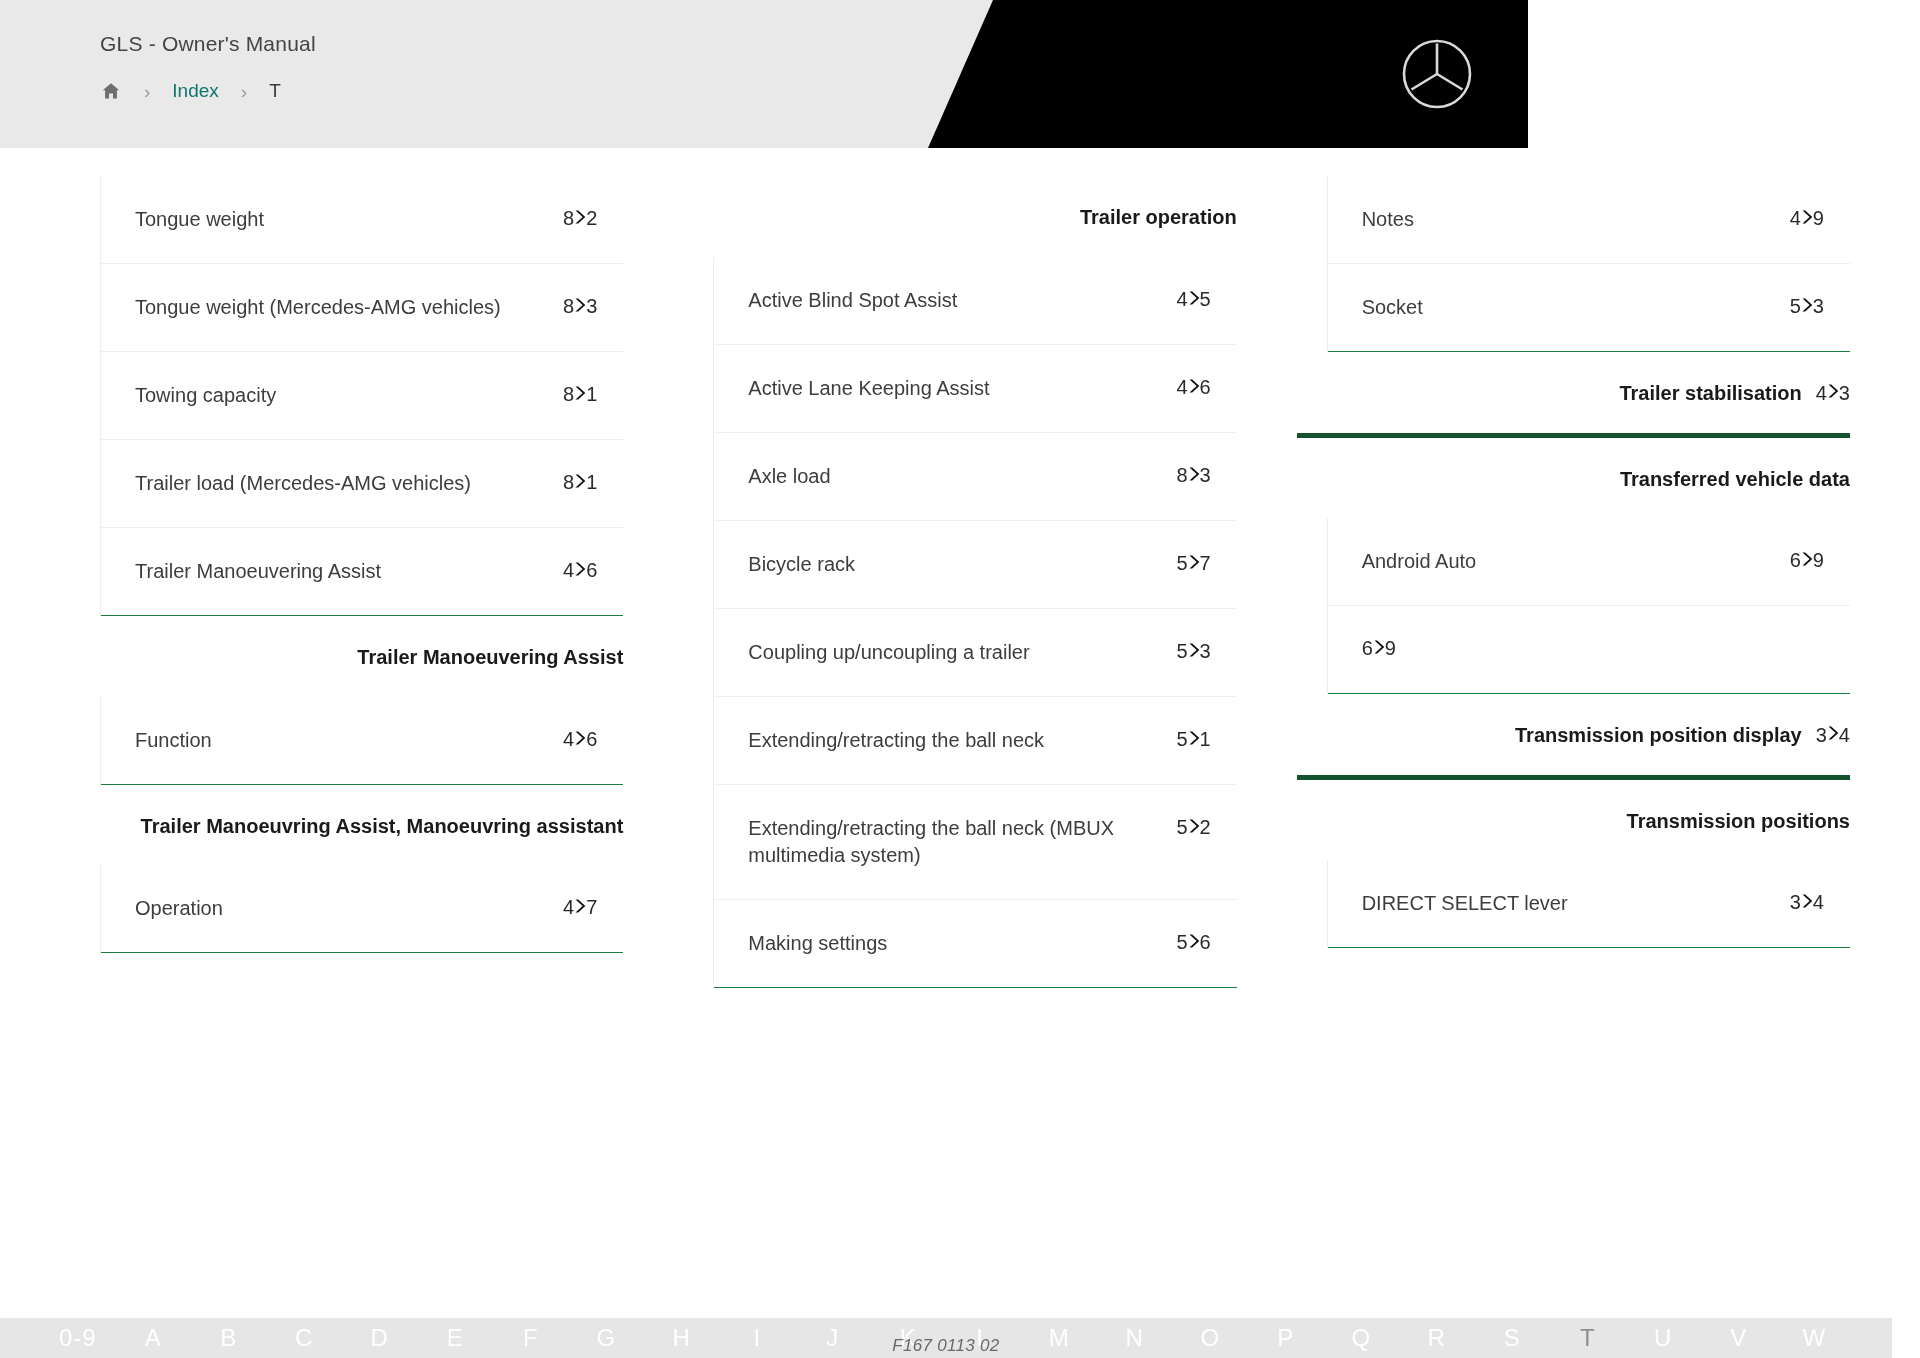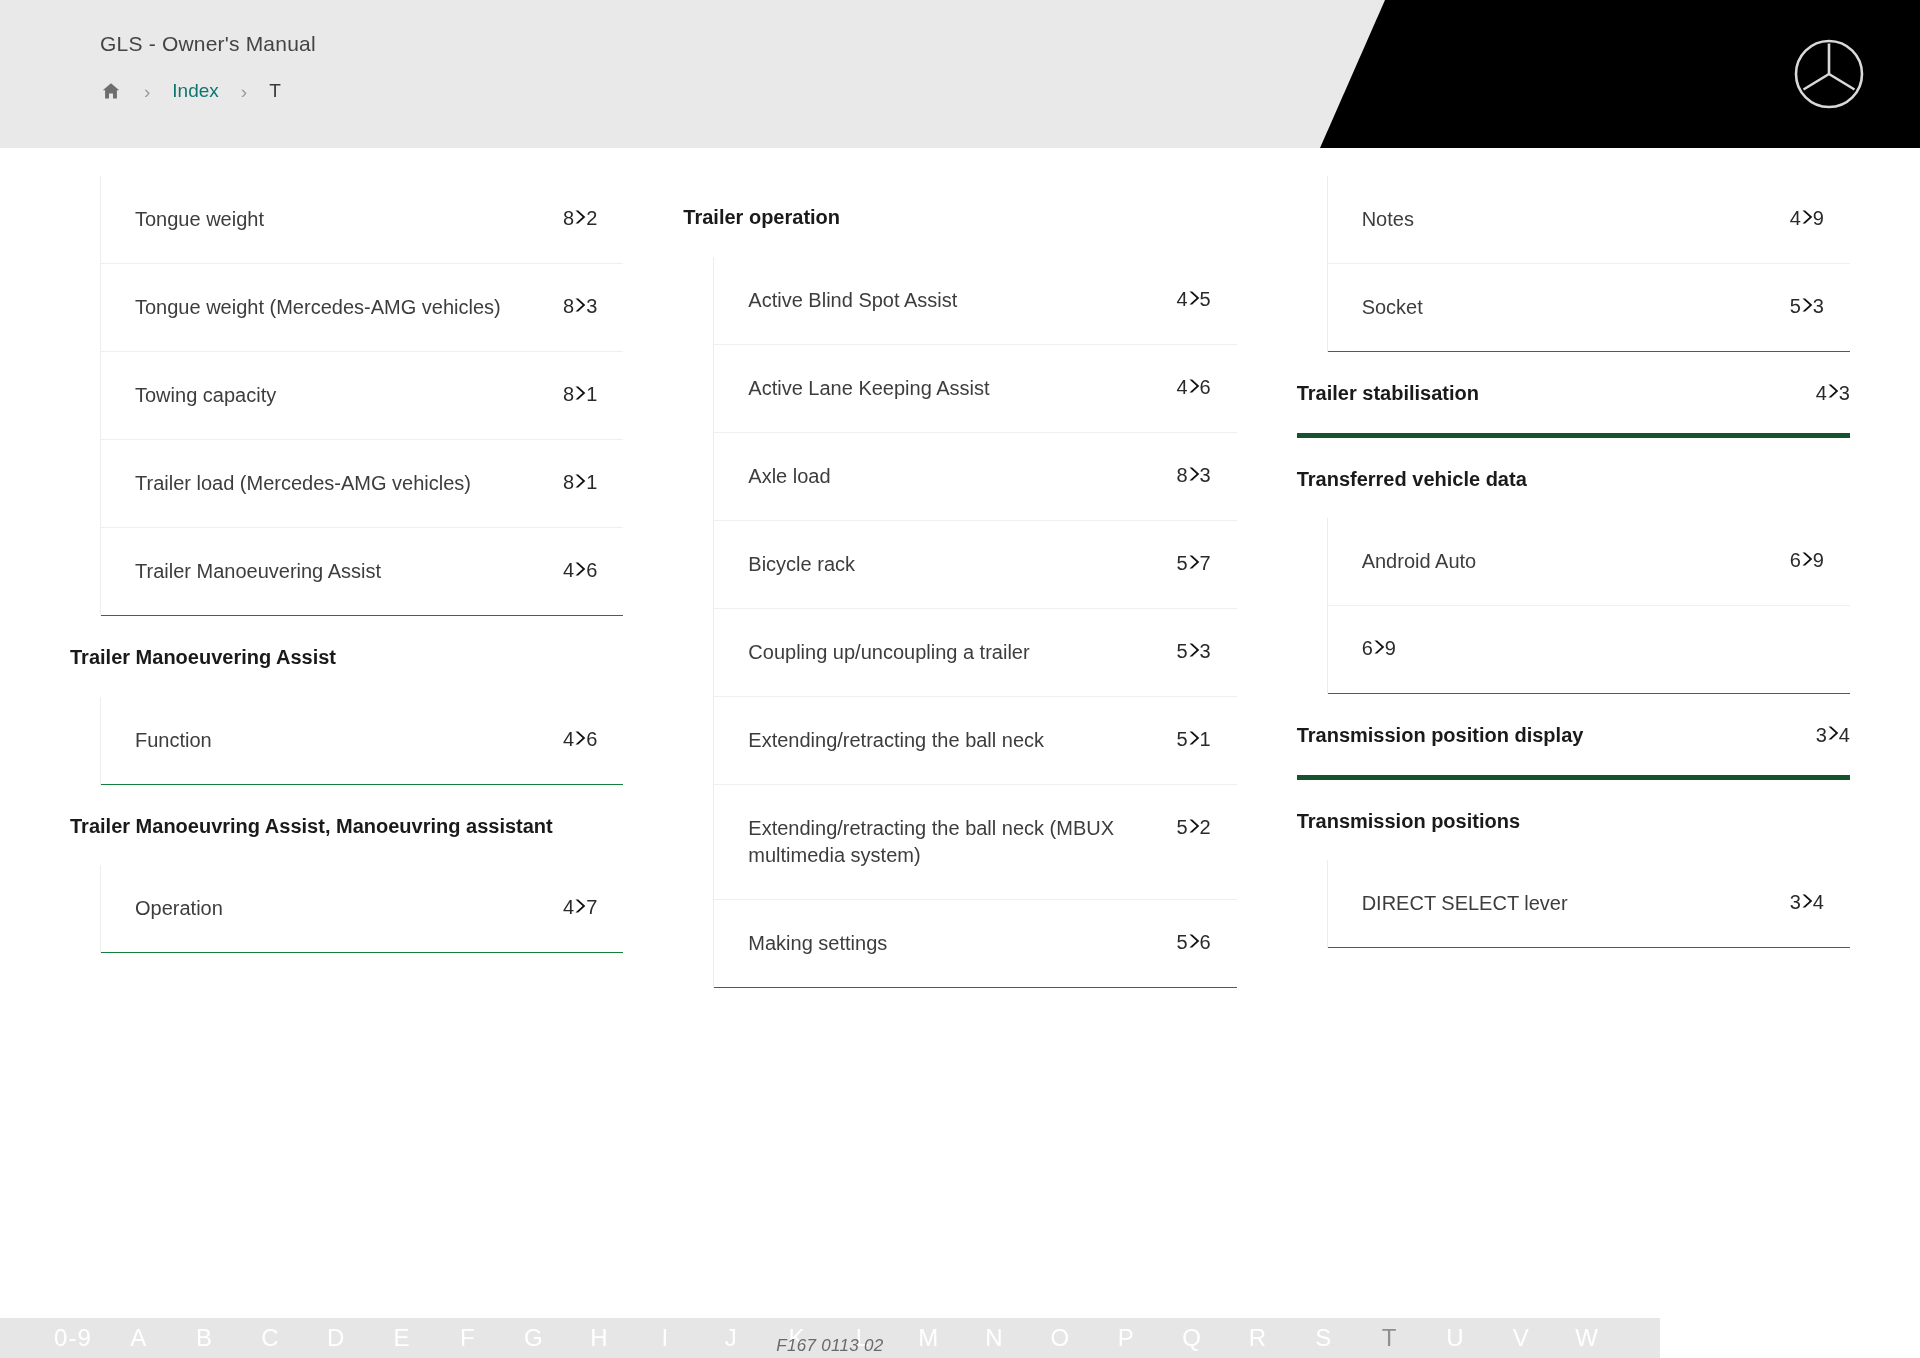--- a/index.html
+++ b/index.html
@@ -6,21 +6,21 @@
   html, body {
     width: 1920px; height: 1358px;
     background: #ffffff;
     font-family: "Liberation Sans", sans-serif;
     overflow: hidden;
   }
 
   
   .header {
     position: relative;
-    width: 1920px;
+    width: 1528px;
     height: 148px;
     background: #e9e9e9;
     overflow: hidden;
   }
   .header-black {
     position: absolute;
     top: 0; right: 0;
     width: 600px;
     height: 148px;
     background: #000000;
@@ -94,21 +94,21 @@
     color: #1a1a1a;
     padding: 28px 0 26px 0;
     display: flex;
     align-items: flex-start;
     justify-content: space-between;
     gap: 14px;
     line-height: 1.33;
     border-bottom: 5px solid #14532d;
   }
   .group-heading.nolines { border-bottom: none; }
-  .group-heading .gh-label { flex: 1 1 auto; }
+  .group-heading .gh-label { flex: 1 1 auto; text-align: right; }
 
   .entry-list {
     border-left: 1px solid #ededed;
     margin-left: 30px;
   }
   .entry {
     display: flex;
     align-items: flex-start;
     justify-content: space-between;
     gap: 10px;
@@ -139,21 +139,21 @@
     display: inline-block;
     margin: 0 -4px;
     position: relative;
     top: 1px;
   }
   .pageref .pg { }
 
   
   .alphanav {
     position: relative;
-    width: 1660px;
+    width: 1892px;
     height: 40px;
     background: #e6e6e6;
   }
   .alpha-inner {
     display: flex;
     align-items: center;
     justify-content: flex-start;
     height: 100%;
     padding: 0 40px;
   }

